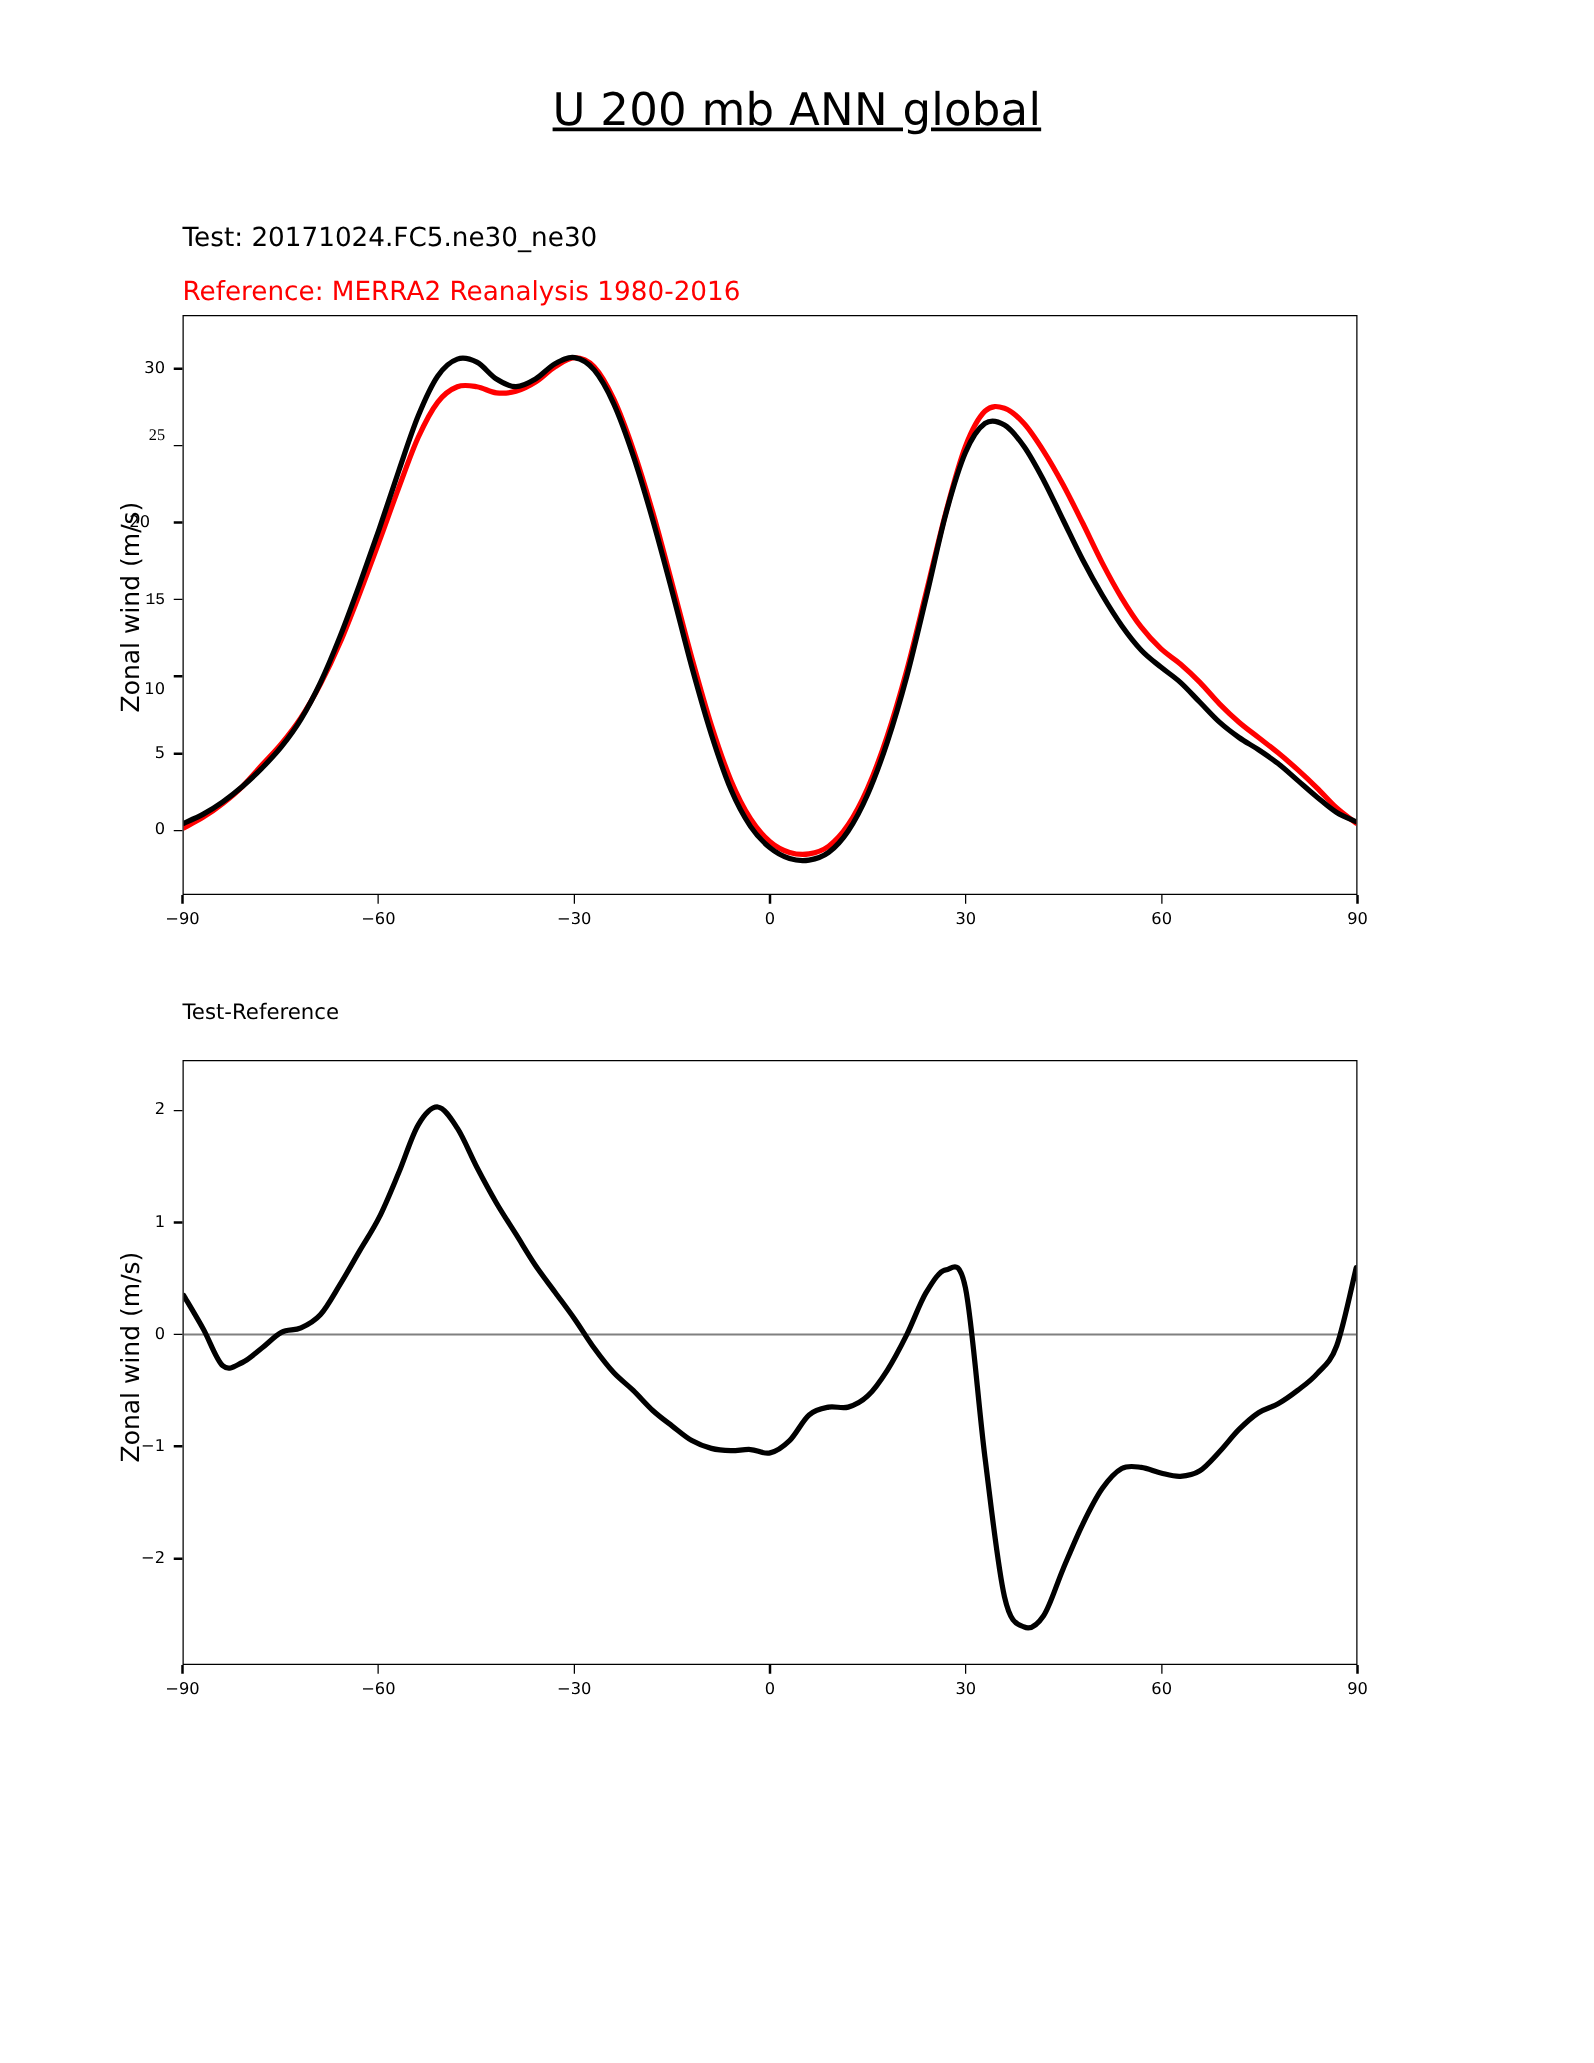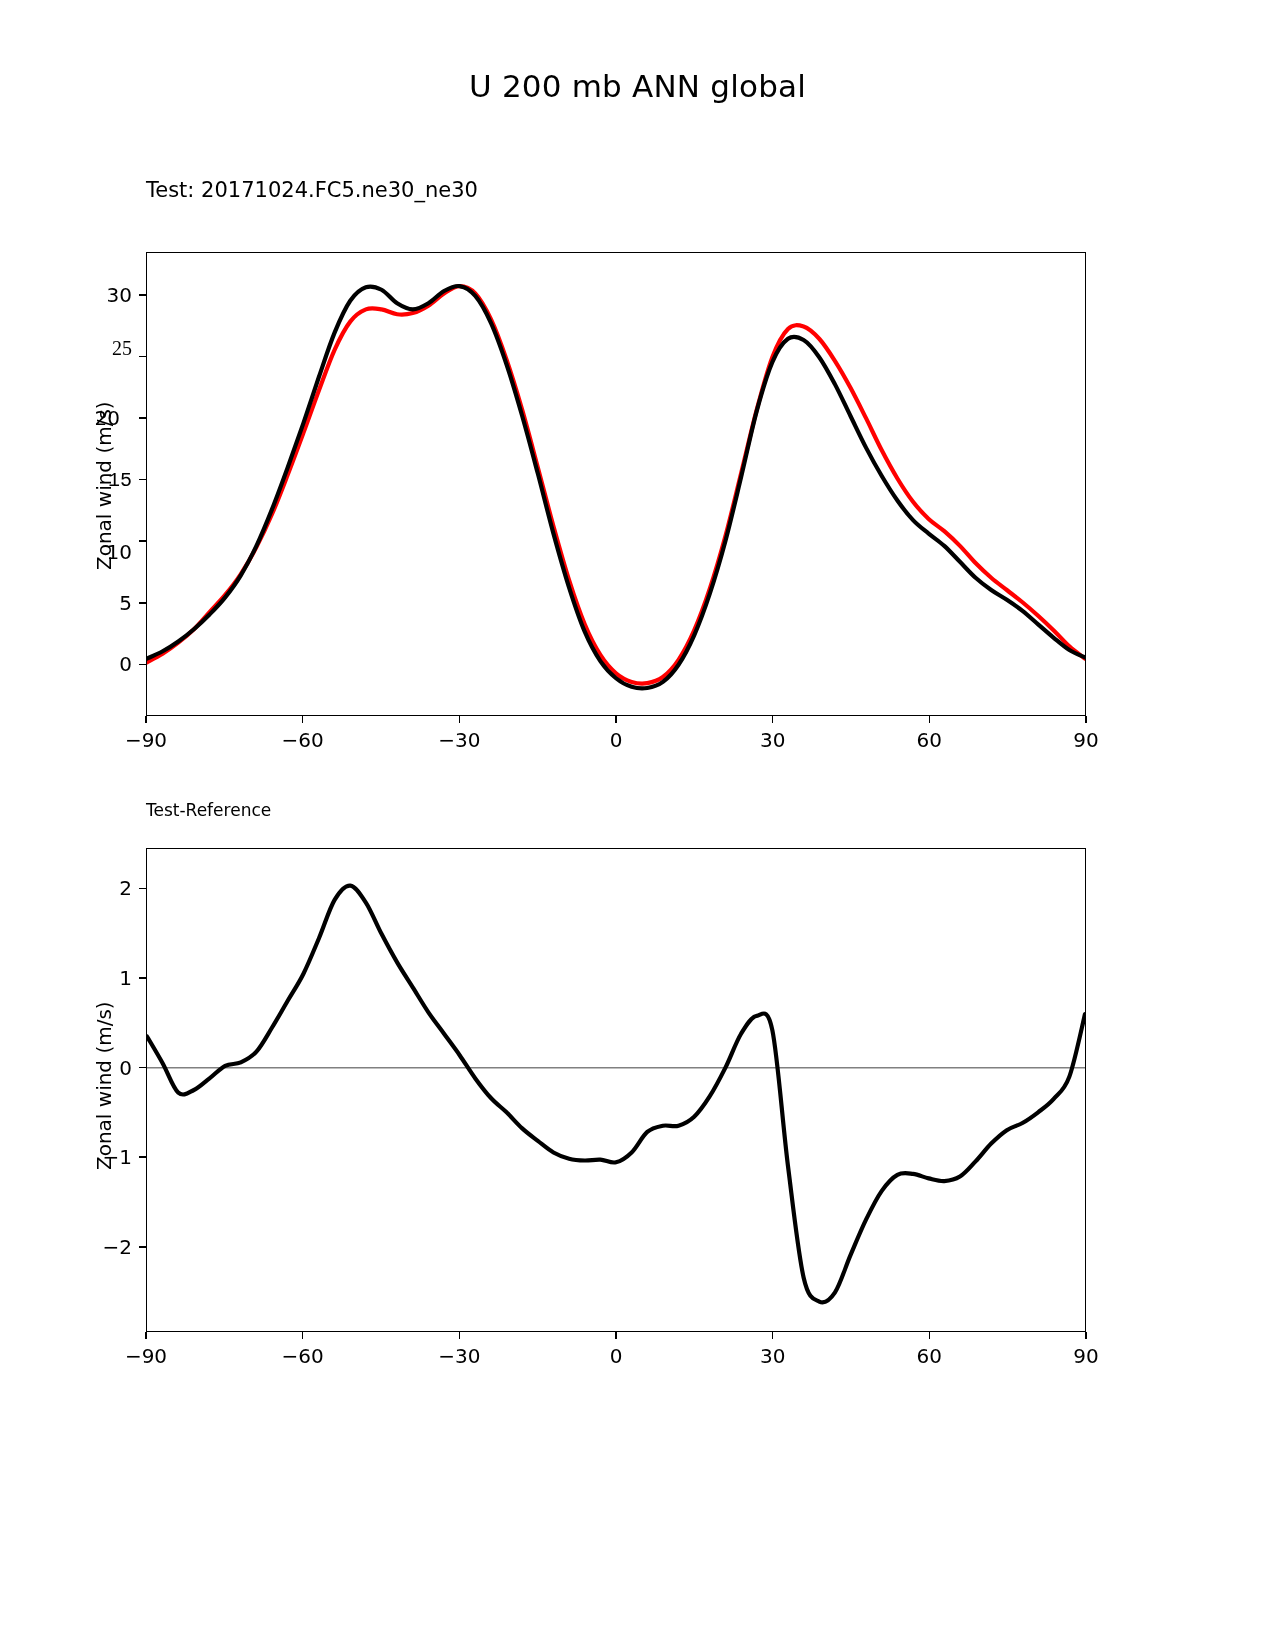--- a/index.html
+++ b/index.html
@@ -19,22 +19,23 @@
     position: relative;
     width: 1275px;
     height: 1650px;
   }
   .figure-title {
     position: absolute;
     top: 68px;
     left: 0;
     width: 1275px;
     text-align: center;
-    font-size: 31px;
+    font-size: 36px;
     letter-spacing: 0.2px;
+    text-decoration: underline;
   }
   .legend-test {
     position: absolute;
     top: 178px;
     left: 146px;
     font-size: 21px;
     color: #000000;
   }
   .legend-ref {
     position: absolute;
@@ -82,21 +83,21 @@
   #ylabel-top {
     left: 92px;
     top: 570px;
   }
   #ylabel-bottom {
     left: 92px;
     top: 1170px;
   }
   .tick-label {
     position: absolute;
-    font-size: 20px;
+    font-size: 13px;
     color: #000000;
     white-space: nowrap;
   }
   .ytick {
     text-align: right;
     transform: translate(-100%, -50%);
   }
   .xtick {
     text-align: center;
     transform: translate(-50%, 0);
@@ -107,20 +108,21 @@
   }
 </style>
 </head>
 <body>
 
 <div class="page">
 
   <div class="figure-title">U 200 mb ANN global</div>
 
   <div class="legend-test">Test: 20171024.FC5.ne30_ne30</div>
+  <div class="legend-ref">Reference: MERRA2 Reanalysis 1980-2016</div>
 
   <div class="panel-label" style="left:146px; top:800px;">Test-Reference</div>
 
   <div class="ylabel" id="ylabel-top">Zonal wind (m/s)</div>
   <div class="ylabel" id="ylabel-bottom">Zonal wind (m/s)</div>
 
   <div class="axes" id="axes-top">
     <svg id="svg-top" viewBox="0 0 940 464" preserveAspectRatio="none">
         <path d="M 0.00 411.08 C 2.61 409.64, 10.44 405.74, 15.67 402.46 C 20.89 399.18, 26.11 395.49, 31.33 391.38 C 36.56 387.28, 41.78 382.97, 47.00 377.85 C 52.22 372.72, 57.44 366.36, 62.67 360.62 C 67.89 354.87, 73.11 349.74, 78.33 343.38 C 83.56 337.03, 88.78 330.46, 94.00 322.46 C 99.22 314.46, 104.44 305.44, 109.67 295.38 C 114.89 285.33, 120.11 274.26, 125.33 262.15 C 130.56 250.05, 135.78 236.31, 141.00 222.77 C 146.22 209.23, 151.44 195.08, 156.67 180.92 C 161.89 166.77, 167.11 151.79, 172.33 137.85 C 177.56 123.90, 182.78 108.72, 188.00 97.23 C 193.22 85.74, 198.44 75.69, 203.67 68.92 C 208.89 62.15, 214.11 58.67, 219.33 56.62 C 224.56 54.56, 229.78 55.79, 235.00 56.62 C 240.22 57.44, 245.44 60.92, 250.67 61.54 C 255.89 62.15, 261.11 61.74, 266.33 60.31 C 271.56 58.87, 276.78 56.21, 282.00 52.92 C 287.22 49.64, 292.44 43.90, 297.67 40.62 C 302.89 37.33, 308.11 33.23, 313.33 33.23 C 318.56 33.23, 323.78 35.08, 329.00 40.62 C 334.22 46.15, 339.44 55.38, 344.67 66.46 C 349.89 77.54, 355.11 91.90, 360.33 107.08 C 365.56 122.26, 370.78 139.49, 376.00 157.54 C 381.22 175.59, 386.44 195.90, 391.67 215.38 C 396.89 234.87, 402.11 255.59, 407.33 274.46 C 412.56 293.33, 417.78 312.21, 423.00 328.62 C 428.22 345.03, 433.44 360.41, 438.67 372.92 C 443.89 385.44, 449.11 395.49, 454.33 403.69 C 459.56 411.90, 464.78 417.64, 470.00 422.15 C 475.22 426.67, 480.44 429.13, 485.67 430.77 C 490.89 432.41, 496.11 432.82, 501.33 432.00 C 506.56 431.18, 511.78 429.74, 517.00 425.85 C 522.22 421.95, 527.44 416.41, 532.67 408.62 C 537.89 400.82, 543.11 390.97, 548.33 379.08 C 553.56 367.18, 558.78 353.03, 564.00 337.23 C 569.22 321.44, 574.44 303.59, 579.67 284.31 C 584.89 265.03, 590.11 242.67, 595.33 221.54 C 600.56 200.41, 605.78 177.03, 611.00 157.54 C 616.22 138.05, 621.44 118.15, 626.67 104.62 C 631.89 91.08, 637.11 81.44, 642.33 76.31 C 647.56 71.18, 652.78 72.21, 658.00 73.85 C 663.22 75.49, 668.44 80.41, 673.67 86.15 C 678.89 91.90, 684.11 100.10, 689.33 108.31 C 694.56 116.51, 699.78 125.74, 705.00 135.38 C 710.22 145.03, 715.44 155.69, 720.67 166.15 C 725.89 176.62, 731.11 188.10, 736.33 198.15 C 741.56 208.21, 746.78 217.85, 752.00 226.46 C 757.22 235.08, 762.44 243.08, 767.67 249.85 C 772.89 256.62, 778.11 262.15, 783.33 267.08 C 788.56 272.00, 793.78 274.87, 799.00 279.38 C 804.22 283.90, 809.44 288.82, 814.67 294.15 C 819.89 299.49, 825.11 306.05, 830.33 311.38 C 835.56 316.72, 840.78 321.64, 846.00 326.15 C 851.22 330.67, 856.44 334.36, 861.67 338.46 C 866.89 342.56, 872.11 346.46, 877.33 350.77 C 882.56 355.08, 887.78 359.59, 893.00 364.31 C 898.22 369.03, 903.44 373.95, 908.67 379.08 C 913.89 384.21, 919.11 390.36, 924.33 395.08 C 929.56 399.79, 937.39 405.33, 940.00 407.38" fill="none" stroke="#ff0000" stroke-width="4.2" stroke-linecap="round" stroke-linejoin="round"></path>
         <path d="M 0.00 407.38 C 2.61 406.15, 10.44 402.87, 15.67 400.00 C 20.89 397.13, 26.11 393.85, 31.33 390.15 C 36.56 386.46, 41.78 382.36, 47.00 377.85 C 52.22 373.33, 57.44 368.41, 62.67 363.08 C 67.89 357.74, 73.11 352.41, 78.33 345.85 C 83.56 339.28, 88.78 332.31, 94.00 323.69 C 99.22 315.08, 104.44 305.23, 109.67 294.15 C 114.89 283.08, 120.11 270.36, 125.33 257.23 C 130.56 244.10, 135.78 229.74, 141.00 215.38 C 146.22 201.03, 151.44 186.26, 156.67 171.08 C 161.89 155.90, 167.11 139.49, 172.33 124.31 C 177.56 109.13, 182.78 92.72, 188.00 80.00 C 193.22 67.28, 198.44 55.59, 203.67 48.00 C 208.89 40.41, 214.11 36.31, 219.33 34.46 C 224.56 32.62, 229.78 34.26, 235.00 36.92 C 240.22 39.59, 245.44 47.18, 250.67 50.46 C 255.89 53.74, 261.11 56.62, 266.33 56.62 C 271.56 56.62, 276.78 53.54, 282.00 50.46 C 287.22 47.38, 292.44 41.03, 297.67 38.15 C 302.89 35.28, 308.11 32.41, 313.33 33.23 C 318.56 34.05, 323.78 36.92, 329.00 43.08 C 334.22 49.23, 339.44 58.67, 344.67 70.15 C 349.89 81.64, 355.11 96.41, 360.33 112.00 C 365.56 127.59, 370.78 145.44, 376.00 163.69 C 381.22 181.95, 386.44 201.85, 391.67 221.54 C 396.89 241.23, 402.11 262.77, 407.33 281.85 C 412.56 300.92, 417.78 319.59, 423.00 336.00 C 428.22 352.41, 433.44 368.00, 438.67 380.31 C 443.89 392.62, 449.11 402.05, 454.33 409.85 C 459.56 417.64, 464.78 422.77, 470.00 427.08 C 475.22 431.38, 480.44 434.05, 485.67 435.69 C 490.89 437.33, 496.11 437.74, 501.33 436.92 C 506.56 436.10, 511.78 434.67, 517.00 430.77 C 522.22 426.87, 527.44 421.33, 532.67 413.54 C 537.89 405.74, 543.11 395.90, 548.33 384.00 C 553.56 372.10, 558.78 357.95, 564.00 342.15 C 569.22 326.36, 574.44 308.72, 579.67 289.23 C 584.89 269.74, 590.11 246.97, 595.33 225.23 C 600.56 203.49, 605.78 178.05, 611.00 158.77 C 616.22 139.49, 621.44 121.64, 626.67 109.54 C 631.89 97.44, 637.11 89.85, 642.33 86.15 C 647.56 82.46, 652.78 84.31, 658.00 87.38 C 663.22 90.46, 668.44 97.23, 673.67 104.62 C 678.89 112.00, 684.11 121.85, 689.33 131.69 C 694.56 141.54, 699.78 153.03, 705.00 163.69 C 710.22 174.36, 715.44 185.64, 720.67 195.69 C 725.89 205.74, 731.11 215.18, 736.33 224.00 C 741.56 232.82, 746.78 241.23, 752.00 248.62 C 757.22 256.00, 762.44 262.77, 767.67 268.31 C 772.89 273.85, 778.11 277.54, 783.33 281.85 C 788.56 286.15, 793.78 289.44, 799.00 294.15 C 804.22 298.87, 809.44 304.82, 814.67 310.15 C 819.89 315.49, 825.11 321.44, 830.33 326.15 C 835.56 330.87, 840.78 334.77, 846.00 338.46 C 851.22 342.15, 856.44 344.82, 861.67 348.31 C 866.89 351.79, 872.11 355.28, 877.33 359.38 C 882.56 363.49, 887.78 368.41, 893.00 372.92 C 898.22 377.44, 903.44 382.15, 908.67 386.46 C 913.89 390.77, 919.11 395.49, 924.33 398.77 C 929.56 402.05, 937.39 404.92, 940.00 406.15" fill="none" stroke="#000000" stroke-width="4.2" stroke-linecap="round" stroke-linejoin="round"></path>

